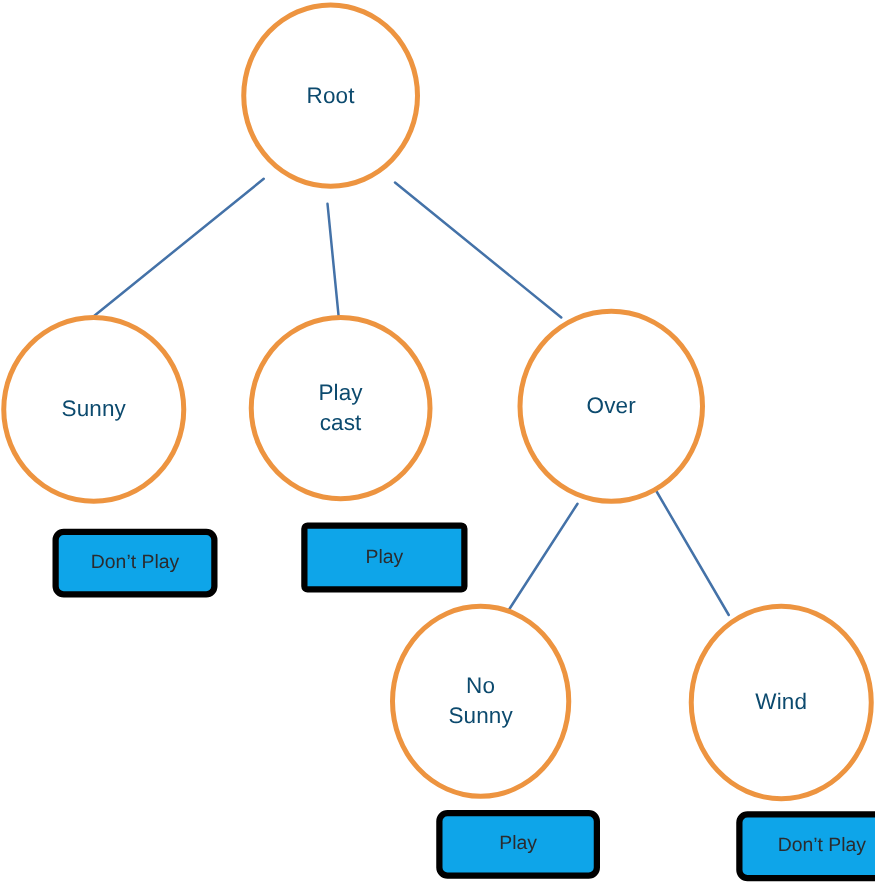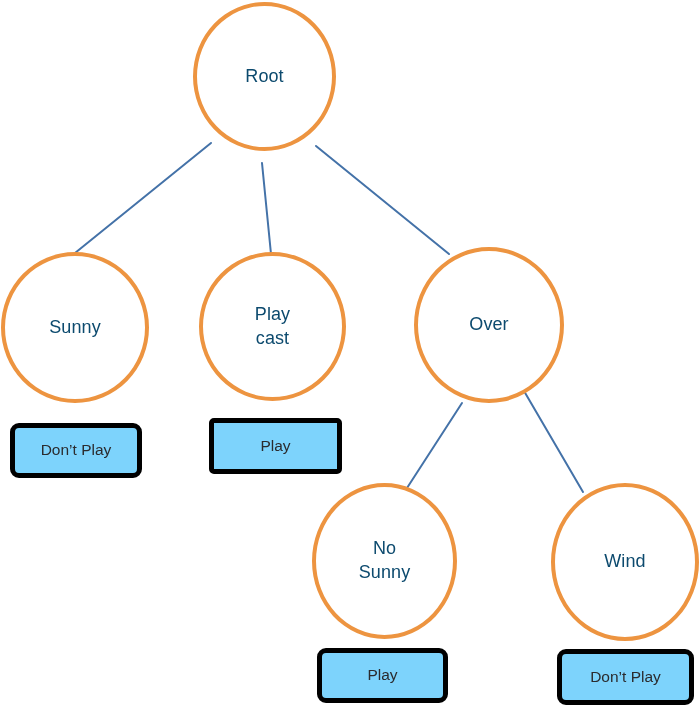--- a/index.html
+++ b/index.html
@@ -44,21 +44,22 @@
     font-size: 18px;
     color: #0c4a6e;
     line-height: 1.33;
     letter-spacing: 0.1px;
     white-space: pre-line;
   }
   .leafbox {
     border-width: 5px;
     border-color: #000000;
     border-radius: 9px;
-    background: #7dd3fc;
+    background: #0ea5e9;
+    margin-left: 32px;
   }
   .leafbox.sharp {
     border-radius: 5px;
   }
   .leafbox .label {
     font-size: 15.5px;
     color: #2b2b2e;
     line-height: 1.2;
     white-space: pre-line;
   }

